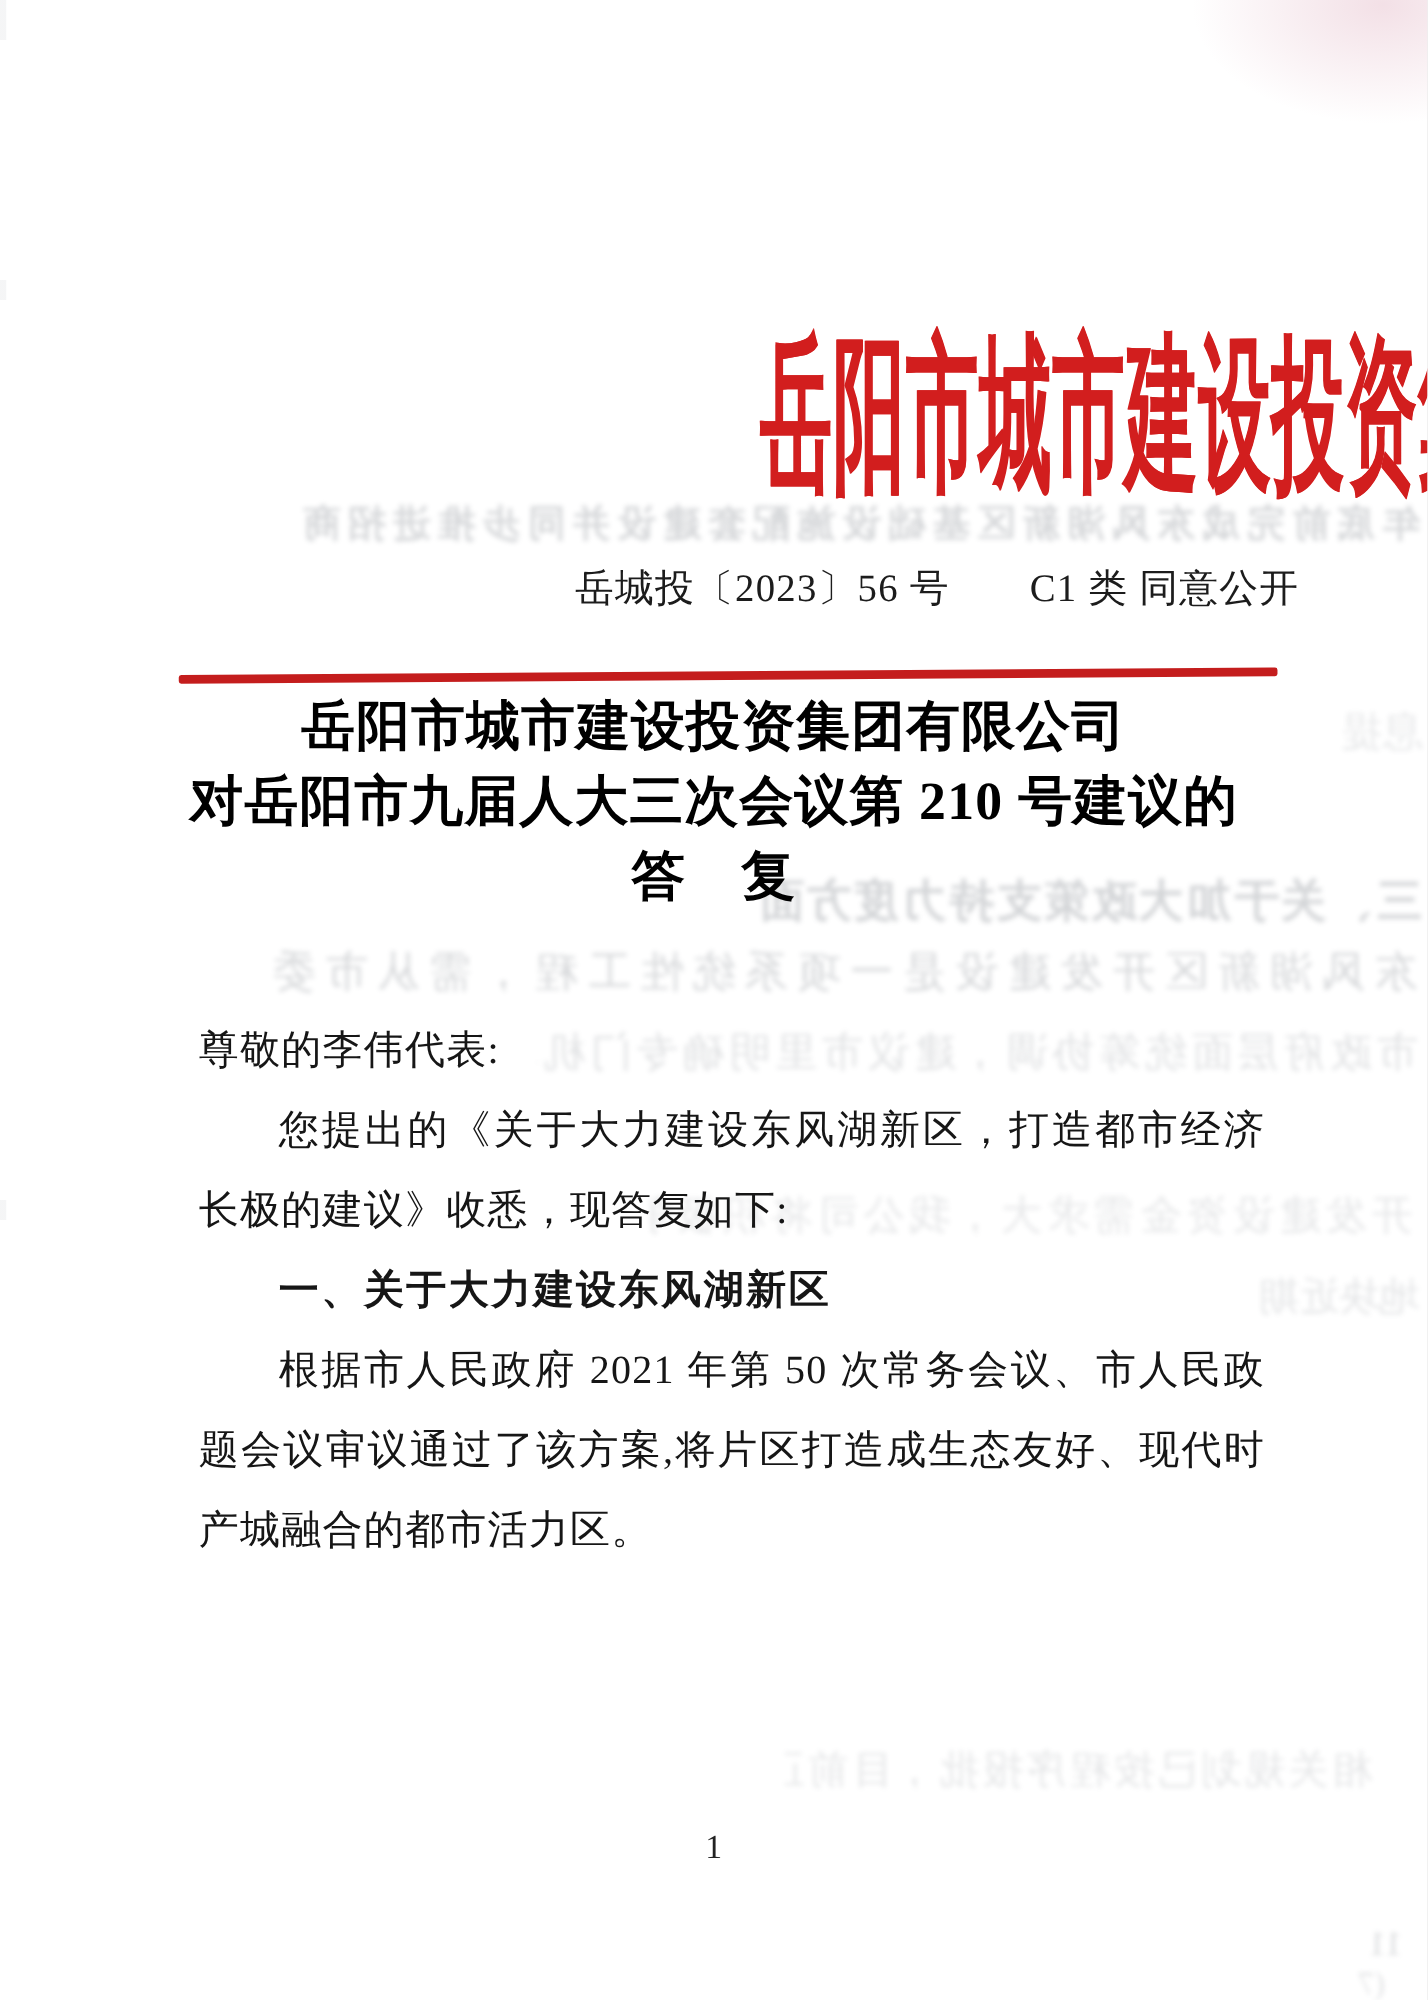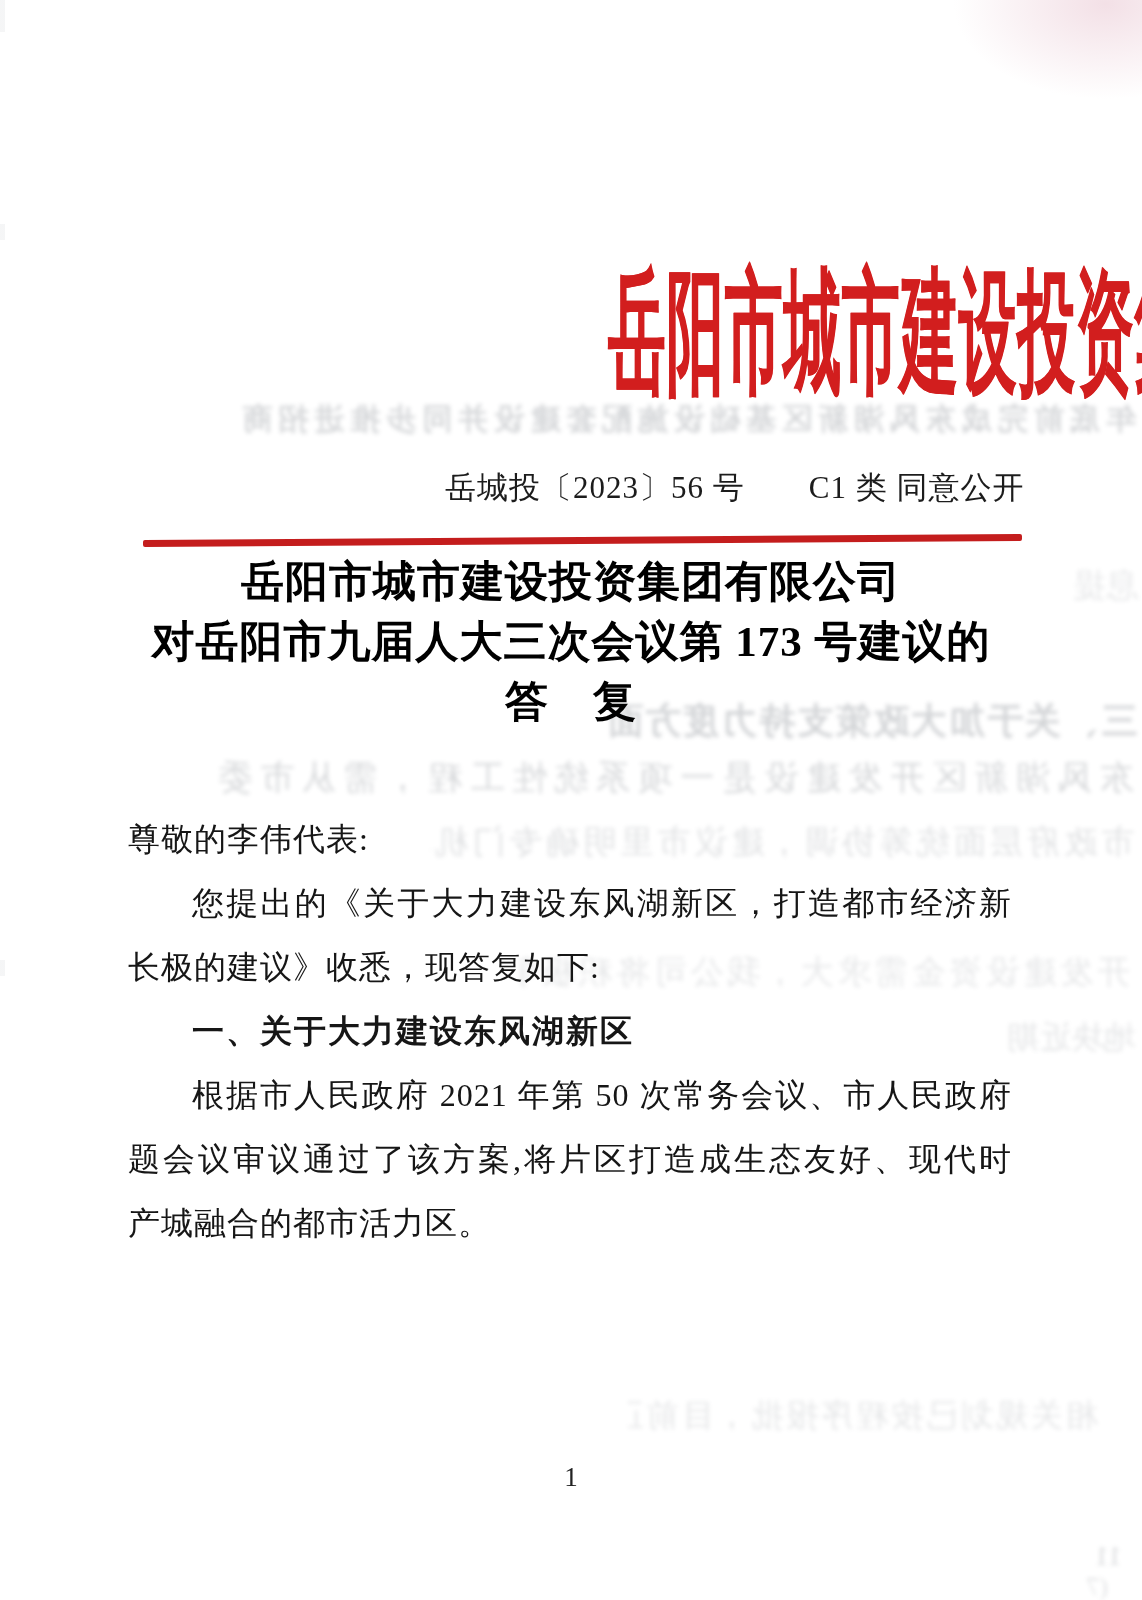--- a/index.html
+++ b/index.html
@@ -24,23 +24,23 @@
     color:#d21e1e;
     white-space:nowrap;
     letter-spacing:2px;
     transform:scale(0.45,1.06);
     transform-origin:center top;
     text-shadow:1px 0 0 #d21e1e;
     font-family:"Liberation Serif","DejaVu Serif",serif;
   }
   
   .docnum{
-    position:absolute;top:450px;left:445px;
+    position:absolute;top:450px;left:460px;
     font-size:31px;letter-spacing:1px;
-    color:#1c1c1c;white-space:nowrap;margin-top:17px;
+    color:#1c1c1c;white-space:nowrap;
   }
   
   .red-rule{
     position:absolute;top:537px;left:143px;
     width:879px;height:7px;
     background:#c41d1d;
     transform:rotate(-0.4deg);
     border-radius:2px;
   }
   
@@ -57,20 +57,21 @@
   
   .body-text{
     position:absolute;top:807px;left:128px;width:884px;
     font-size:32px;
     color:#161616;
   }
   .line{
     height:64px;line-height:64px;
     white-space:nowrap;
     letter-spacing:1px;
+    margin-left:31px;
   }
   .line.fill{
     white-space:normal;
     text-align:justify;
     text-align-last:justify;
     text-justify:inter-character;
     overflow:hidden;
   }
   .line.indent{padding-left:64px;}
   .line.indent.fill{padding-left:0;text-indent:64px;}
@@ -140,21 +141,21 @@
   <div class="banner">
     <span class="banner-text">岳阳市城市建设投资集团有限公司文件</span>
   </div>
 
   <div class="docnum">岳城投〔2023〕56 号　　C1 类 同意公开</div>
 
   <div class="red-rule"></div>
 
   <div class="title">
     <div>岳阳市城市建设投资集团有限公司</div>
-    <div>对岳阳市九届人大三次会议第 173 号建议的</div>
+    <div>对岳阳市九届人大三次会议第 210 号建议的</div>
     <div>答　复</div>
   </div>
 
   <div class="body-text">
     <div class="line">尊敬的李伟代表:</div>
     <div class="line indent fill">您提出的《关于大力建设东风湖新区，打造都市经济新增</div>
     <div class="line">长极的建议》收悉，现答复如下:</div>
     <div class="line indent head">一、关于大力建设东风湖新区</div>
     <div class="line indent fill">根据市人民政府 2021 年第 50 次常务会议、市人民政府</div>
     <div class="line fill">题会议审议通过了该方案,将片区打造成生态友好、现代时尚、</div>

